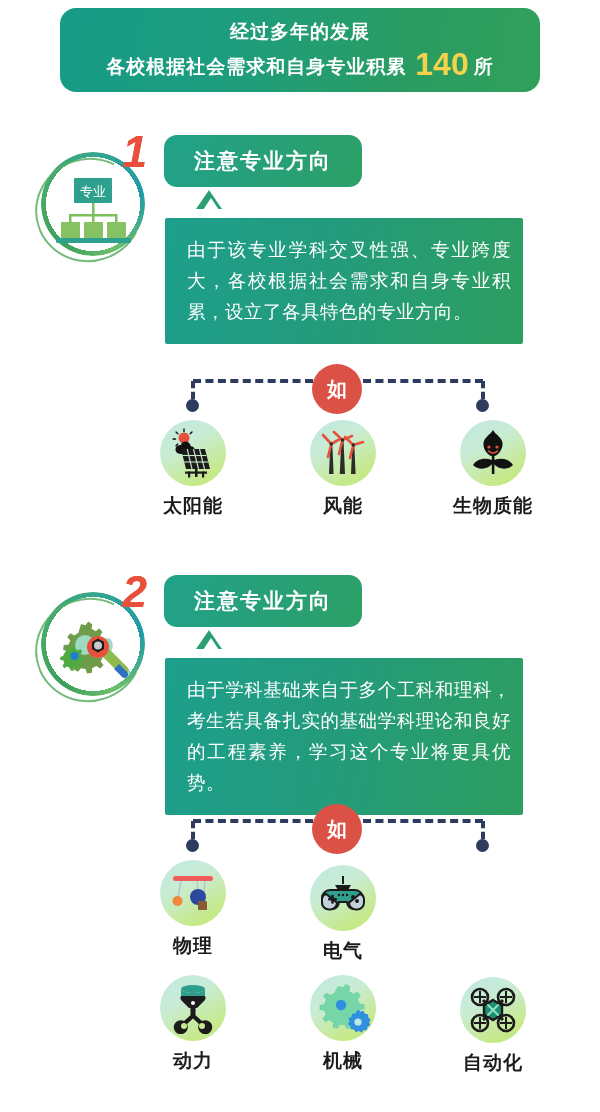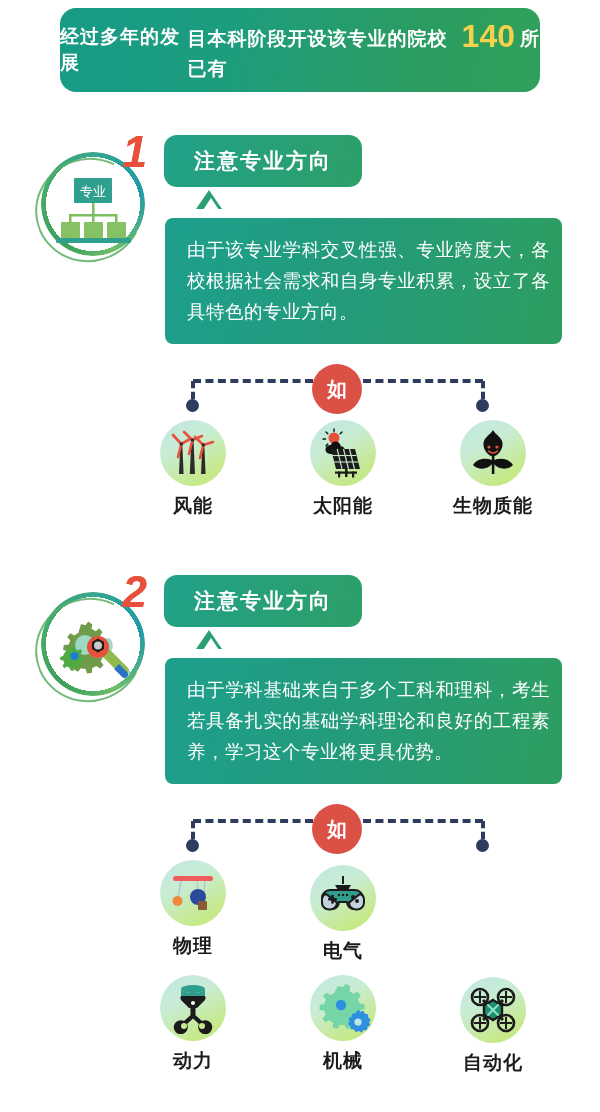--- a/index.html
+++ b/index.html
@@ -9,21 +9,21 @@
     font-family:"Liberation Sans","DejaVu Sans",sans-serif;
     overflow:hidden;
   }
   .stage{position:relative;width:600px;height:1112px;}
 
   
   .banner{
     position:absolute; left:60px; top:8px; width:480px; height:84px;
     border-radius:16px;
     background:linear-gradient(100deg,#169b86 0%,#1d9d7e 35%,#2a9c62 72%,#31a05b 100%);
-    display:flex; flex-direction:row; align-items:center; justify-content:center;
+    display:flex; flex-direction:column; align-items:center; justify-content:center;
     box-sizing:border-box;
   }
   .banner-line1{
     color:#ffffff; font-size:19px; font-weight:bold; letter-spacing:1px;
     line-height:26px;
   }
   .banner-line2{
     display:flex; align-items:baseline; justify-content:center;
     color:#ffffff; font-size:19px; font-weight:bold; letter-spacing:1px;
     line-height:30px; margin-top:2px;
@@ -85,22 +85,22 @@
   }
   .notch-cut{
     position:absolute; left:203px; top:68px; width:0;height:0;
     border-left:8px solid transparent;
     border-right:8px solid transparent;
     border-bottom:12px solid #ffffff;
   }
 
   
   .body-box{
-    position:absolute; left:165px; top:88px; width:397px;
-    border-radius:8px;
+    position:absolute; left:165px; top:88px; width:358px;
+    border-radius:2px;
     background:linear-gradient(100deg,#1d9f8c 0%,#239b7c 45%,#2d9e60 100%);
     padding:16px 12px 17px 22px; box-sizing:border-box;
   }
   .body-text{
     color:#ffffff; font-size:18.5px; line-height:31px; letter-spacing:.5px;
     text-align:justify;
   }
 
   
   .connector{position:absolute; left:0; width:600px; height:62px;}
@@ -150,21 +150,21 @@
   svg{display:block;}
 </style>
 </head>
 <body>
 
 <div class="stage">
 
   <div class="banner">
     <div class="banner-line1">经过多年的发展</div>
     <div class="banner-line2">
-      <span>目本科阶段开设该专业的院校已有</span>
+      <span>各校根据社会需求和自身专业积累</span>
       <span class="banner-num">140</span>
       <span class="banner-unit">所</span>
     </div>
   </div>
 
   <div class="section" id="section-1">
 
     <div class="badge">
       <div class="badge-ring"></div>
       <div class="badge-ring2"></div>
@@ -206,20 +206,50 @@
       <div class="ru-circle">
         <span class="ru-text">如</span>
       </div>
     </div>
 
     <div class="icon-row" style="top:290px;left:118px;">
 
       <div class="icon-cell">
         <div class="icon-circle">
           <svg width="52" height="52" viewBox="0 0 52 52">
+            <circle cx="17" cy="11" r="5.5" fill="#e8503c"></circle>
+            <g stroke="#111" stroke-width="1.4" stroke-linecap="round">
+              <line x1="17" y1="2" x2="17" y2="4.5"></line>
+              <line x1="9" y1="5" x2="10.8" y2="6.8"></line>
+              <line x1="25" y1="5" x2="23.2" y2="6.8"></line>
+              <line x1="6" y1="12" x2="8.5" y2="12"></line>
+              <line x1="9" y1="19" x2="10.8" y2="17"></line>
+            </g>
+            <path d="M14 18c-3.5 0-5.5 2.2-5.5 4.6 0 2.6 2.2 4.4 5.2 4.4h10c2.4 0 4.3-1.7 4.3-3.8
+                     0-2.3-1.9-4-4.3-4-.3-2.7-2.6-4.6-5.1-4.6-2.4 0-4.3 1.4-4.6 3.4z" fill="#111"></path>
+            <path d="M14 22 L38 22 L43 42 L19 42 Z" fill="#1b1b1b"></path>
+            <g stroke="#c8e5c9" stroke-width="1.1">
+              <line x1="20.2" y1="22" x2="25" y2="42"></line>
+              <line x1="26.5" y1="22" x2="31.5" y2="42"></line>
+              <line x1="32.5" y1="22" x2="37.5" y2="42"></line>
+              <line x1="15.3" y1="28.5" x2="39.3" y2="28.5"></line>
+              <line x1="16.7" y1="35" x2="41.2" y2="35"></line>
+            </g>
+            <rect x="28" y="42" width="2.5" height="8" fill="#1b1b1b"></rect>
+            <rect x="18" y="44.5" width="22" height="2.2" fill="#1b1b1b"></rect>
+            <rect x="21" y="44.5" width="2.2" height="6" fill="#1b1b1b"></rect>
+            <rect x="35" y="44.5" width="2.2" height="6" fill="#1b1b1b"></rect>
+          </svg>
+        </div>
+        <div class="icon-label">太阳能</div>
+      </div>
+
+      <div class="icon-cell">
+        <div class="icon-circle">
+          <svg width="52" height="52" viewBox="0 0 52 52">
             <g fill="#2b2b2b">
               <path d="M13.3 17 L15.3 17 L16.6 47 L12 47 Z"></path>
               <path d="M24.3 13 L26.5 13 L28 47 L22.8 47 Z"></path>
               <path d="M35.3 18 L37.3 18 L38.6 47 L34 47 Z"></path>
             </g>
             <g stroke="#e8503c" stroke-width="2.6" stroke-linecap="round" fill="none">
               <line x1="14.3" y1="17" x2="6" y2="8"></line>
               <line x1="14.3" y1="17" x2="23" y2="12"></line>
               <line x1="14.3" y1="17" x2="11" y2="30"></line>
               <line x1="25.4" y1="13" x2="17" y2="5"></line>
@@ -228,50 +258,20 @@
               <line x1="36.3" y1="18" x2="28" y2="10"></line>
               <line x1="36.3" y1="18" x2="46" y2="15"></line>
               <line x1="36.3" y1="18" x2="33" y2="31"></line>
             </g>
             <circle cx="14.3" cy="17" r="1.7" fill="#2b2b2b"></circle>
             <circle cx="25.4" cy="13" r="1.7" fill="#2b2b2b"></circle>
             <circle cx="36.3" cy="18" r="1.7" fill="#2b2b2b"></circle>
           </svg>
         </div>
         <div class="icon-label">风能</div>
-      </div>
-
-      <div class="icon-cell">
-        <div class="icon-circle">
-          <svg width="52" height="52" viewBox="0 0 52 52">
-            <circle cx="17" cy="11" r="5.5" fill="#e8503c"></circle>
-            <g stroke="#111" stroke-width="1.4" stroke-linecap="round">
-              <line x1="17" y1="2" x2="17" y2="4.5"></line>
-              <line x1="9" y1="5" x2="10.8" y2="6.8"></line>
-              <line x1="25" y1="5" x2="23.2" y2="6.8"></line>
-              <line x1="6" y1="12" x2="8.5" y2="12"></line>
-              <line x1="9" y1="19" x2="10.8" y2="17"></line>
-            </g>
-            <path d="M14 18c-3.5 0-5.5 2.2-5.5 4.6 0 2.6 2.2 4.4 5.2 4.4h10c2.4 0 4.3-1.7 4.3-3.8
-                     0-2.3-1.9-4-4.3-4-.3-2.7-2.6-4.6-5.1-4.6-2.4 0-4.3 1.4-4.6 3.4z" fill="#111"></path>
-            <path d="M14 22 L38 22 L43 42 L19 42 Z" fill="#1b1b1b"></path>
-            <g stroke="#c8e5c9" stroke-width="1.1">
-              <line x1="20.2" y1="22" x2="25" y2="42"></line>
-              <line x1="26.5" y1="22" x2="31.5" y2="42"></line>
-              <line x1="32.5" y1="22" x2="37.5" y2="42"></line>
-              <line x1="15.3" y1="28.5" x2="39.3" y2="28.5"></line>
-              <line x1="16.7" y1="35" x2="41.2" y2="35"></line>
-            </g>
-            <rect x="28" y="42" width="2.5" height="8" fill="#1b1b1b"></rect>
-            <rect x="18" y="44.5" width="22" height="2.2" fill="#1b1b1b"></rect>
-            <rect x="21" y="44.5" width="2.2" height="6" fill="#1b1b1b"></rect>
-            <rect x="35" y="44.5" width="2.2" height="6" fill="#1b1b1b"></rect>
-          </svg>
-        </div>
-        <div class="icon-label">太阳能</div>
       </div>
 
       <div class="icon-cell">
         <div class="icon-circle">
           <svg width="52" height="52" viewBox="0 0 52 52">
             <path d="M26 3c-3 5-7 6-9 11-1.6 4 .4 9 3 12 2 2.3 4 3.2 6 3.2s4-.9 6-3.2c2.6-3 4.6-8 3-12-2-5-6-6-9-11z" fill="#111"></path>
             <circle cx="22" cy="20" r="1.6" fill="#e8503c"></circle>
             <circle cx="30" cy="20" r="1.6" fill="#e8503c"></circle>
             <path d="M21.5 24 q4.5 4 9 0" stroke="#e8503c" stroke-width="1.6" fill="none" stroke-linecap="round"></path>
             <rect x="24.8" y="28" width="2.6" height="19" fill="#111"></rect>

